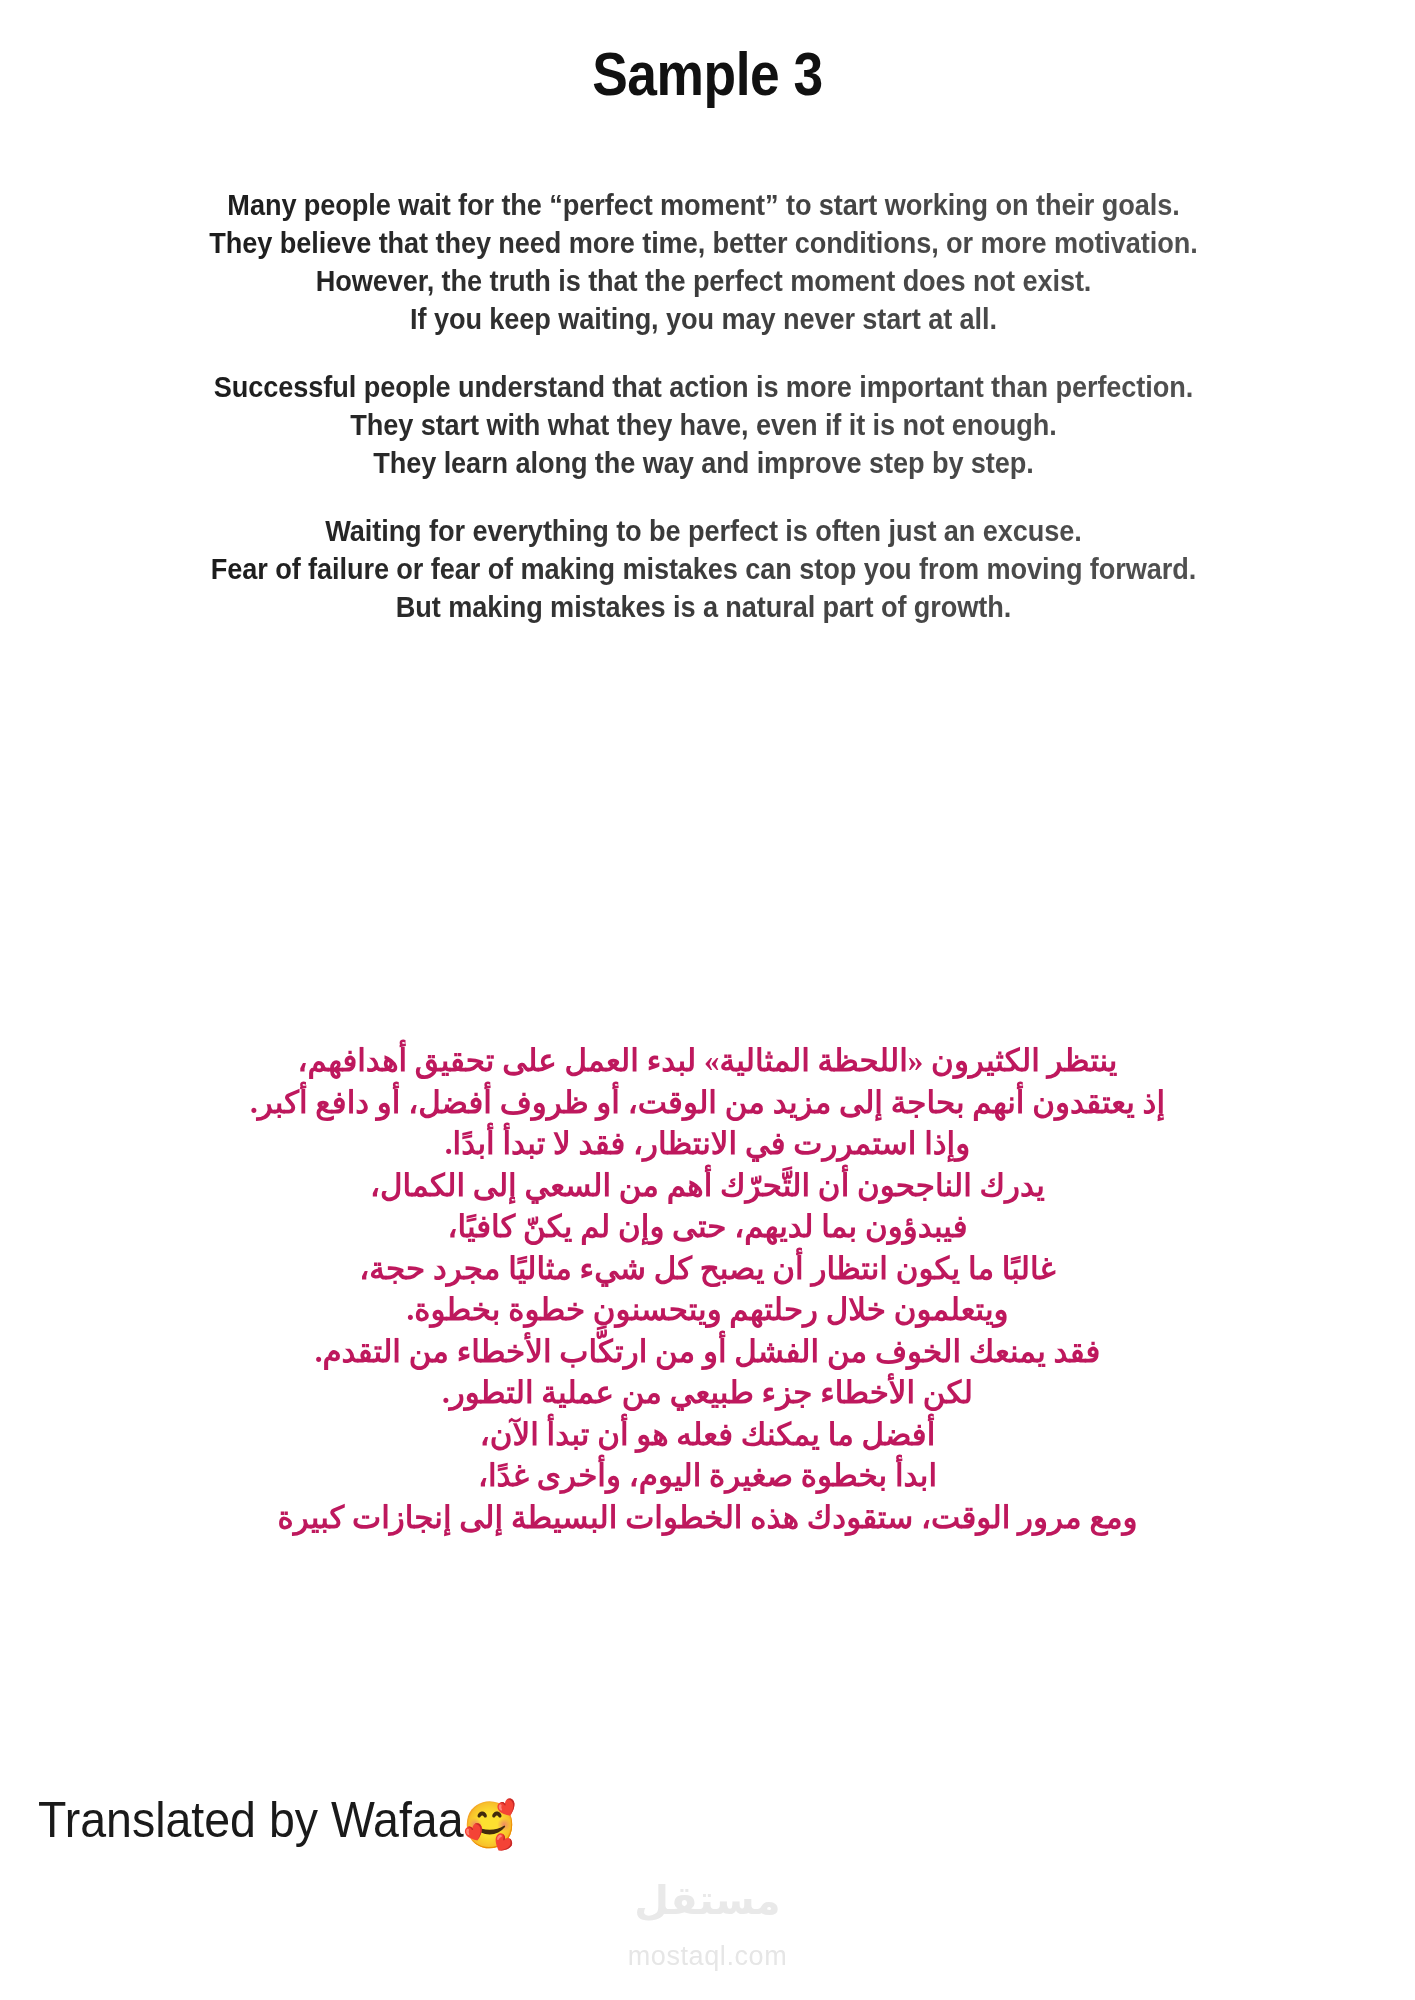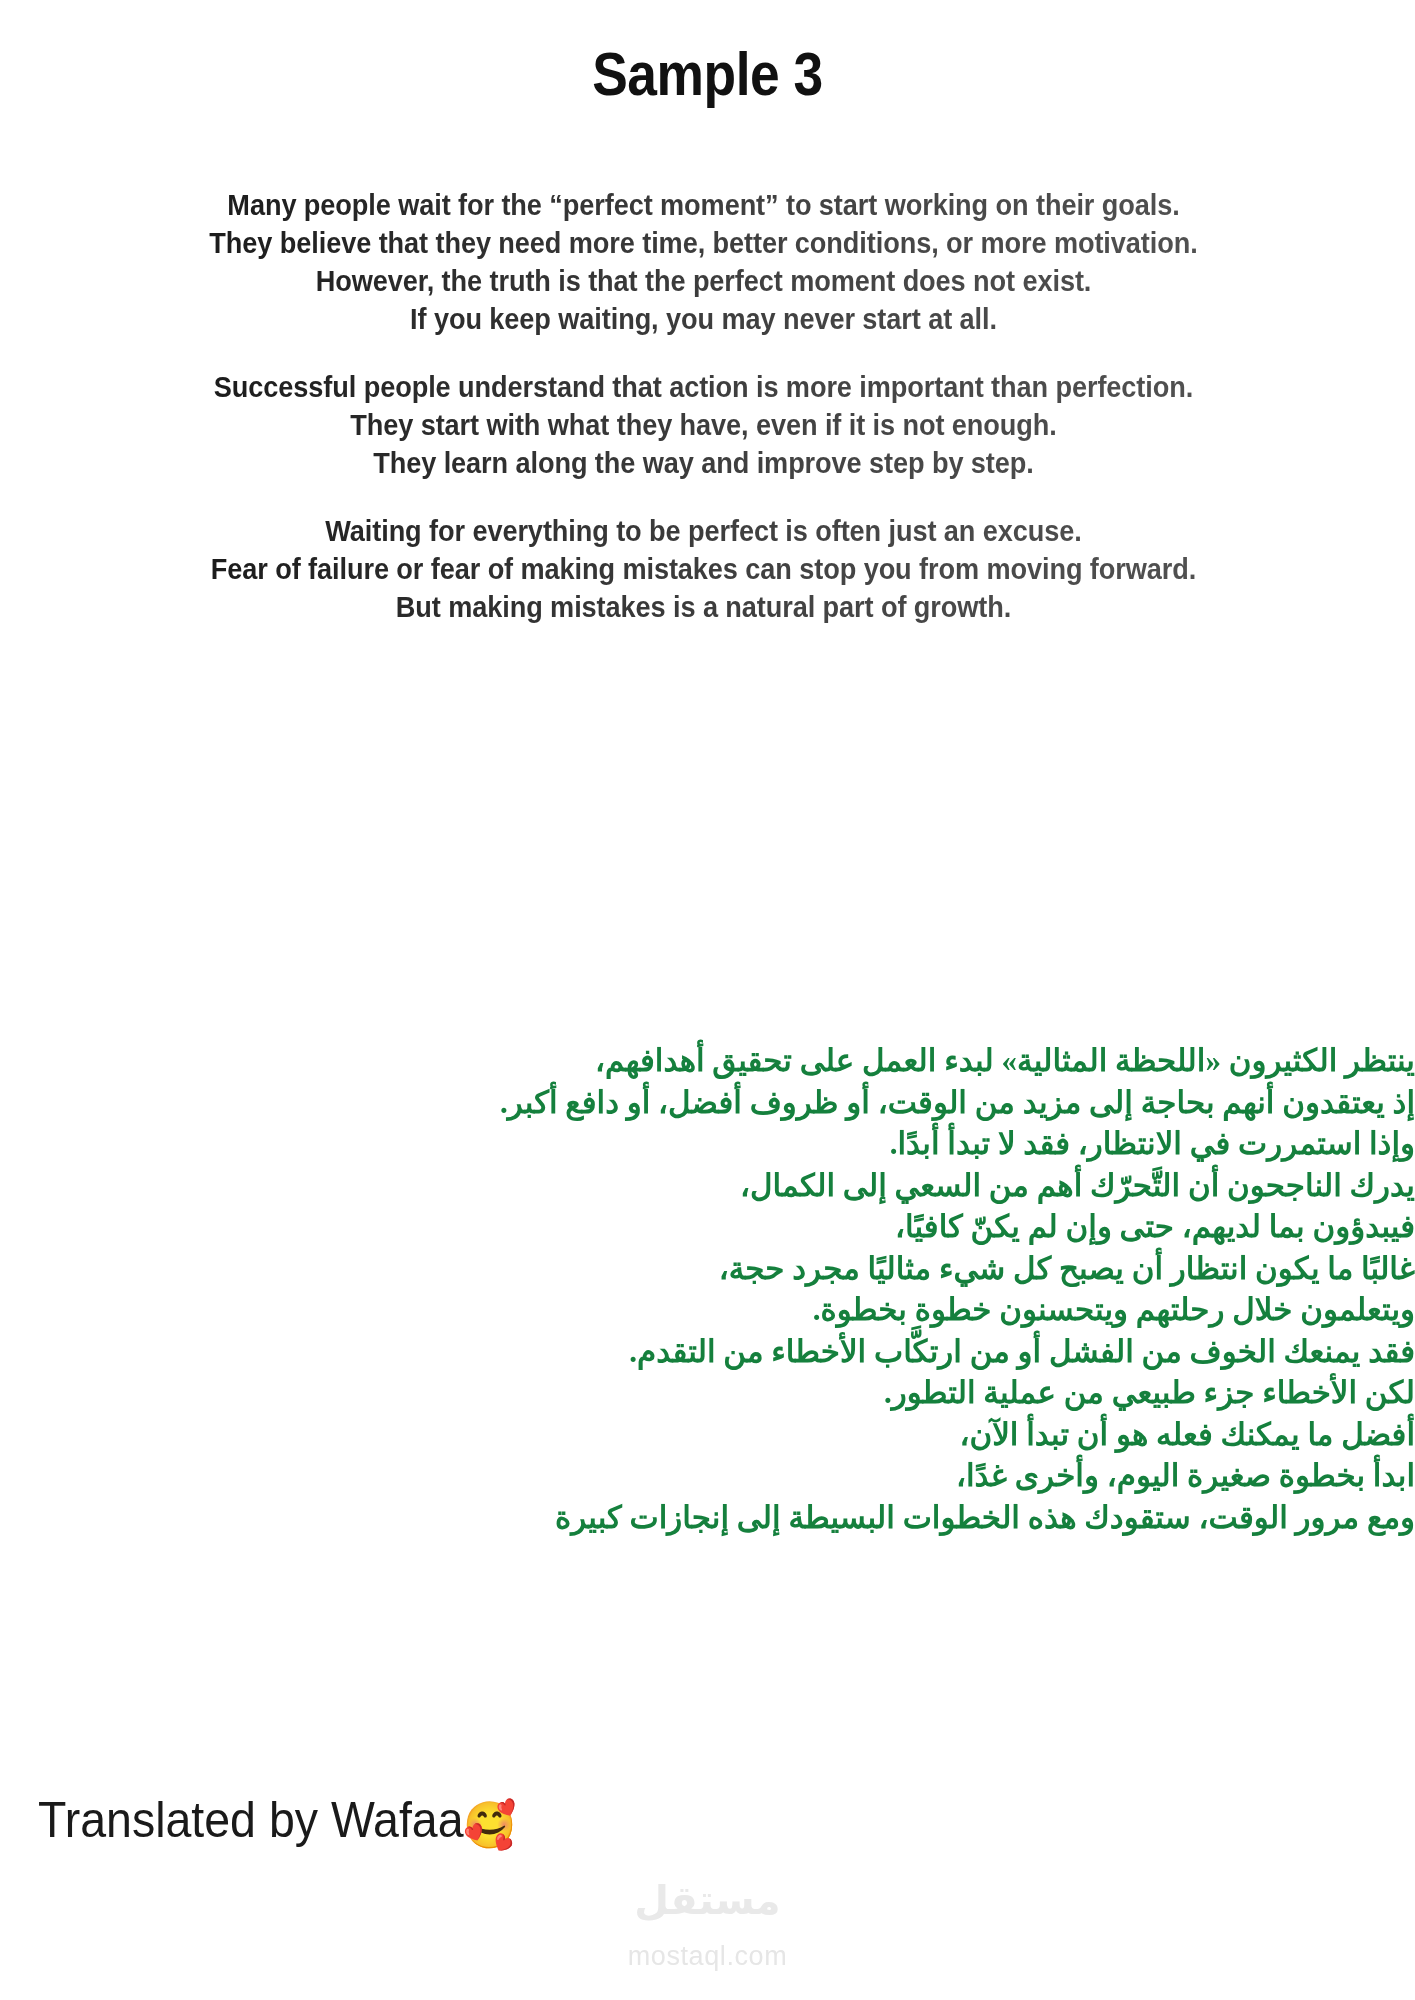--- a/index.html
+++ b/index.html
@@ -81,24 +81,23 @@
     direction: rtl;
     unicode-bidi: isolate;
   }
 
   .ar-line {
     display: block;
     font-family: "Liberation Serif", "DejaVu Serif", serif;
     font-weight: 700;
     font-size: 31px;
     line-height: 41.5px;
-    color: #15803d;
+    color: #be185d;
     white-space: nowrap;
     direction: rtl;
-    text-align: right;
   }
 
   
   .signature {
     position: absolute;
     top: 1790px;
     left: 38px;
     font-family: "Liberation Sans Narrow", "Liberation Sans", sans-serif;
     font-weight: 400;
     font-size: 50px;

